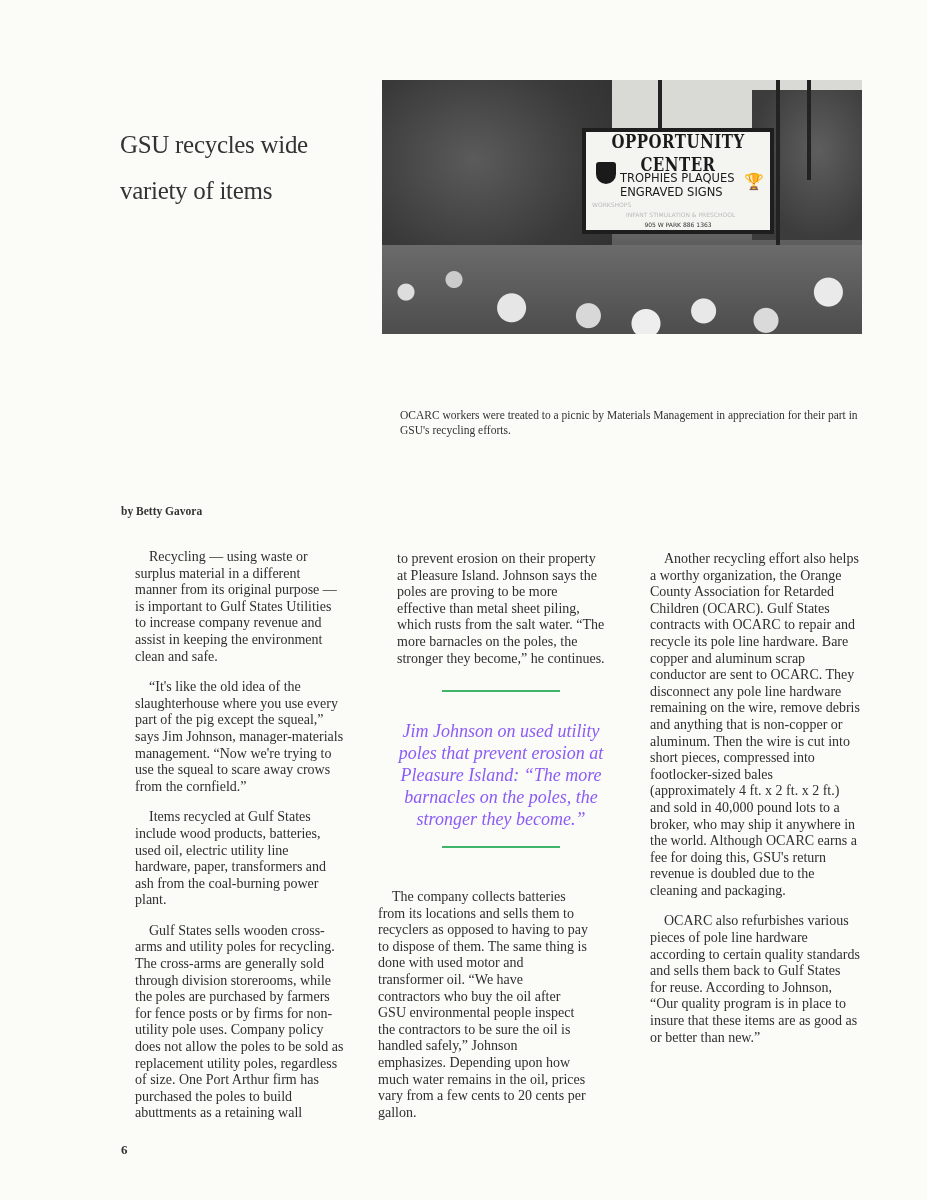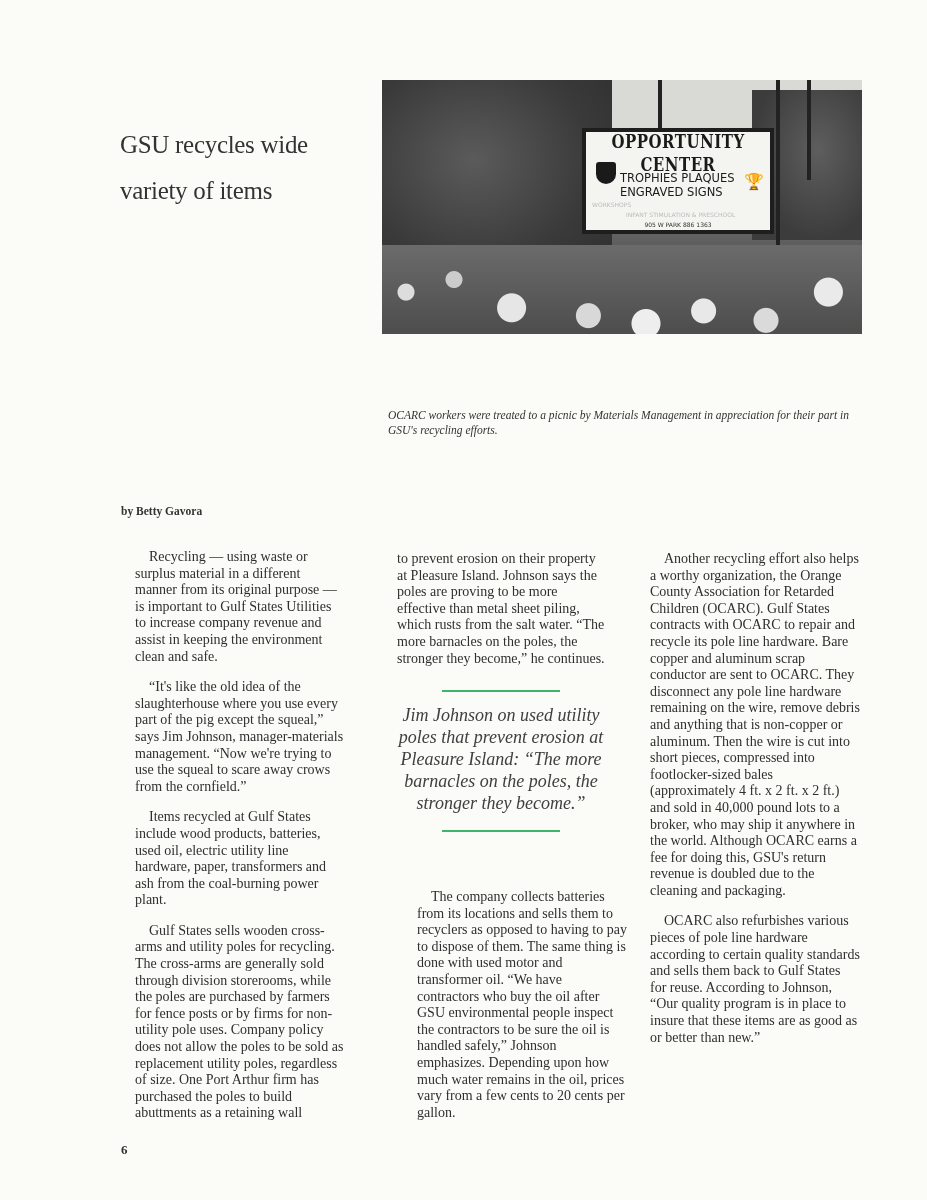--- a/index.html
+++ b/index.html
@@ -44,43 +44,43 @@
       radial-gradient(circle at 15% 22%, #ccc 0 8px, transparent 9px),
       radial-gradient(circle at 27% 40%, #e6e6e6 0 14px, transparent 15px),
       radial-gradient(circle at 43% 45%, #d8d8d8 0 12px, transparent 13px),
       radial-gradient(circle at 55% 50%, #eee 0 14px, transparent 15px),
       radial-gradient(circle at 67% 42%, #e8e8e8 0 12px, transparent 13px),
       radial-gradient(circle at 80% 48%, #dadada 0 12px, transparent 13px),
       radial-gradient(circle at 93% 30%, #eaeaea 0 14px, transparent 15px),
       linear-gradient(180deg, #6b6b6b 0%, #4b4b4b 60%, #3b3b3b 100%);
   }
   .caption {
-    position: absolute; left: 388px; top: 408px; width: 480px;
-    font-style: italic; font-size: 11.5px; line-height: 15px; color: #333;
+    position: absolute; left: 400px; top: 408px; width: 480px;
+    font-size: 11.5px; line-height: 15px; color: #333;
   }
   .byline {
     position: absolute; left: 121px; top: 505px; font-size: 11.5px; font-weight: bold; color: #333;
   }
   .col {
     position: absolute; top: 535px; width: 238px;
     font-size: 14px; line-height: 16.6px; color: #2f2f2f;
   }
   .col p { margin: 14px; text-indent: 14px; }
   .col-1 { left: 121px; }
   .col-2 { left: 383px; top: 537px; }
   .col-3 { left: 636px; top: 537px; }
   .pullquote {
     position: absolute; left: 383px; top: 690px; width: 236px; text-align: center;
   }
   .pullquote .rule { width: 118px; height: 2px; background: #3fb56a; margin: 0 auto; }
   .pullquote .pq-text {
-    font-style: italic; font-size: 18px; line-height: 22px; color: #404040;
-    margin: 12px 0 16px 0;
+    font-style: italic; font-size: 18px; line-height: 22px; color: #8b5cf6;
+    margin: 28px 0 16px 0;
   }
-  .col-2b { left: 403px; top: 875px; }
+  .col-2b { left: 364px; top: 875px; }
   .page-num { position: absolute; left: 121px; top: 1142px; font-size: 13px; font-weight: bold; color: #333; }
 </style>
 </head>
 <body style="background: rgb(251, 251, 248);">
 
 <h1 class="headline">GSU recycles wide variety of items</h1>
 
 <div class="photo">
   <div class="sky"></div>
   <div class="trees-left"></div>

